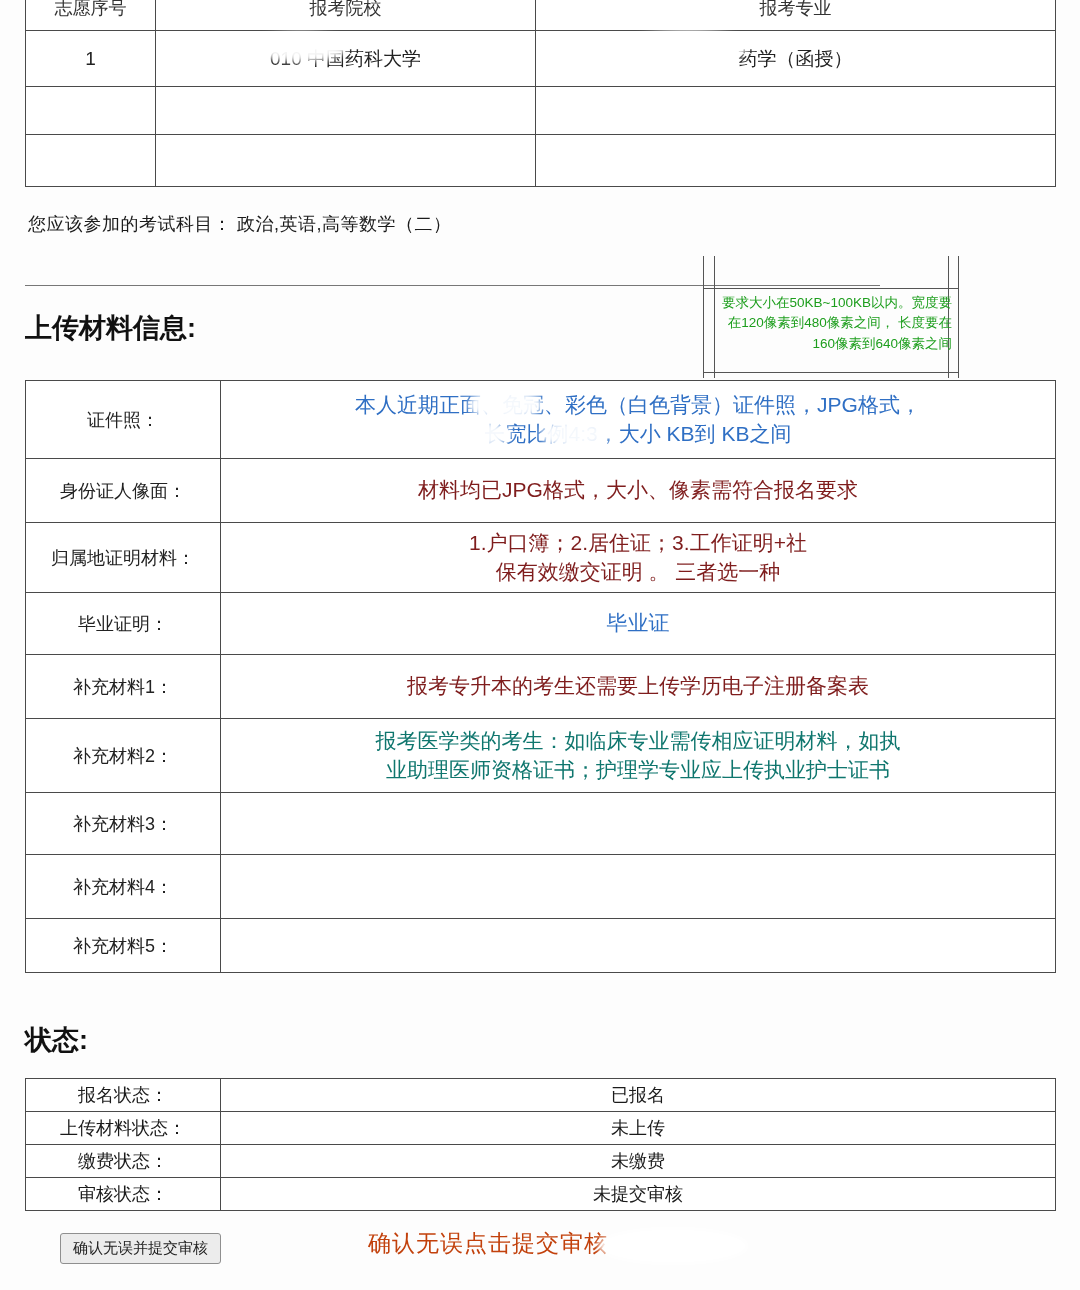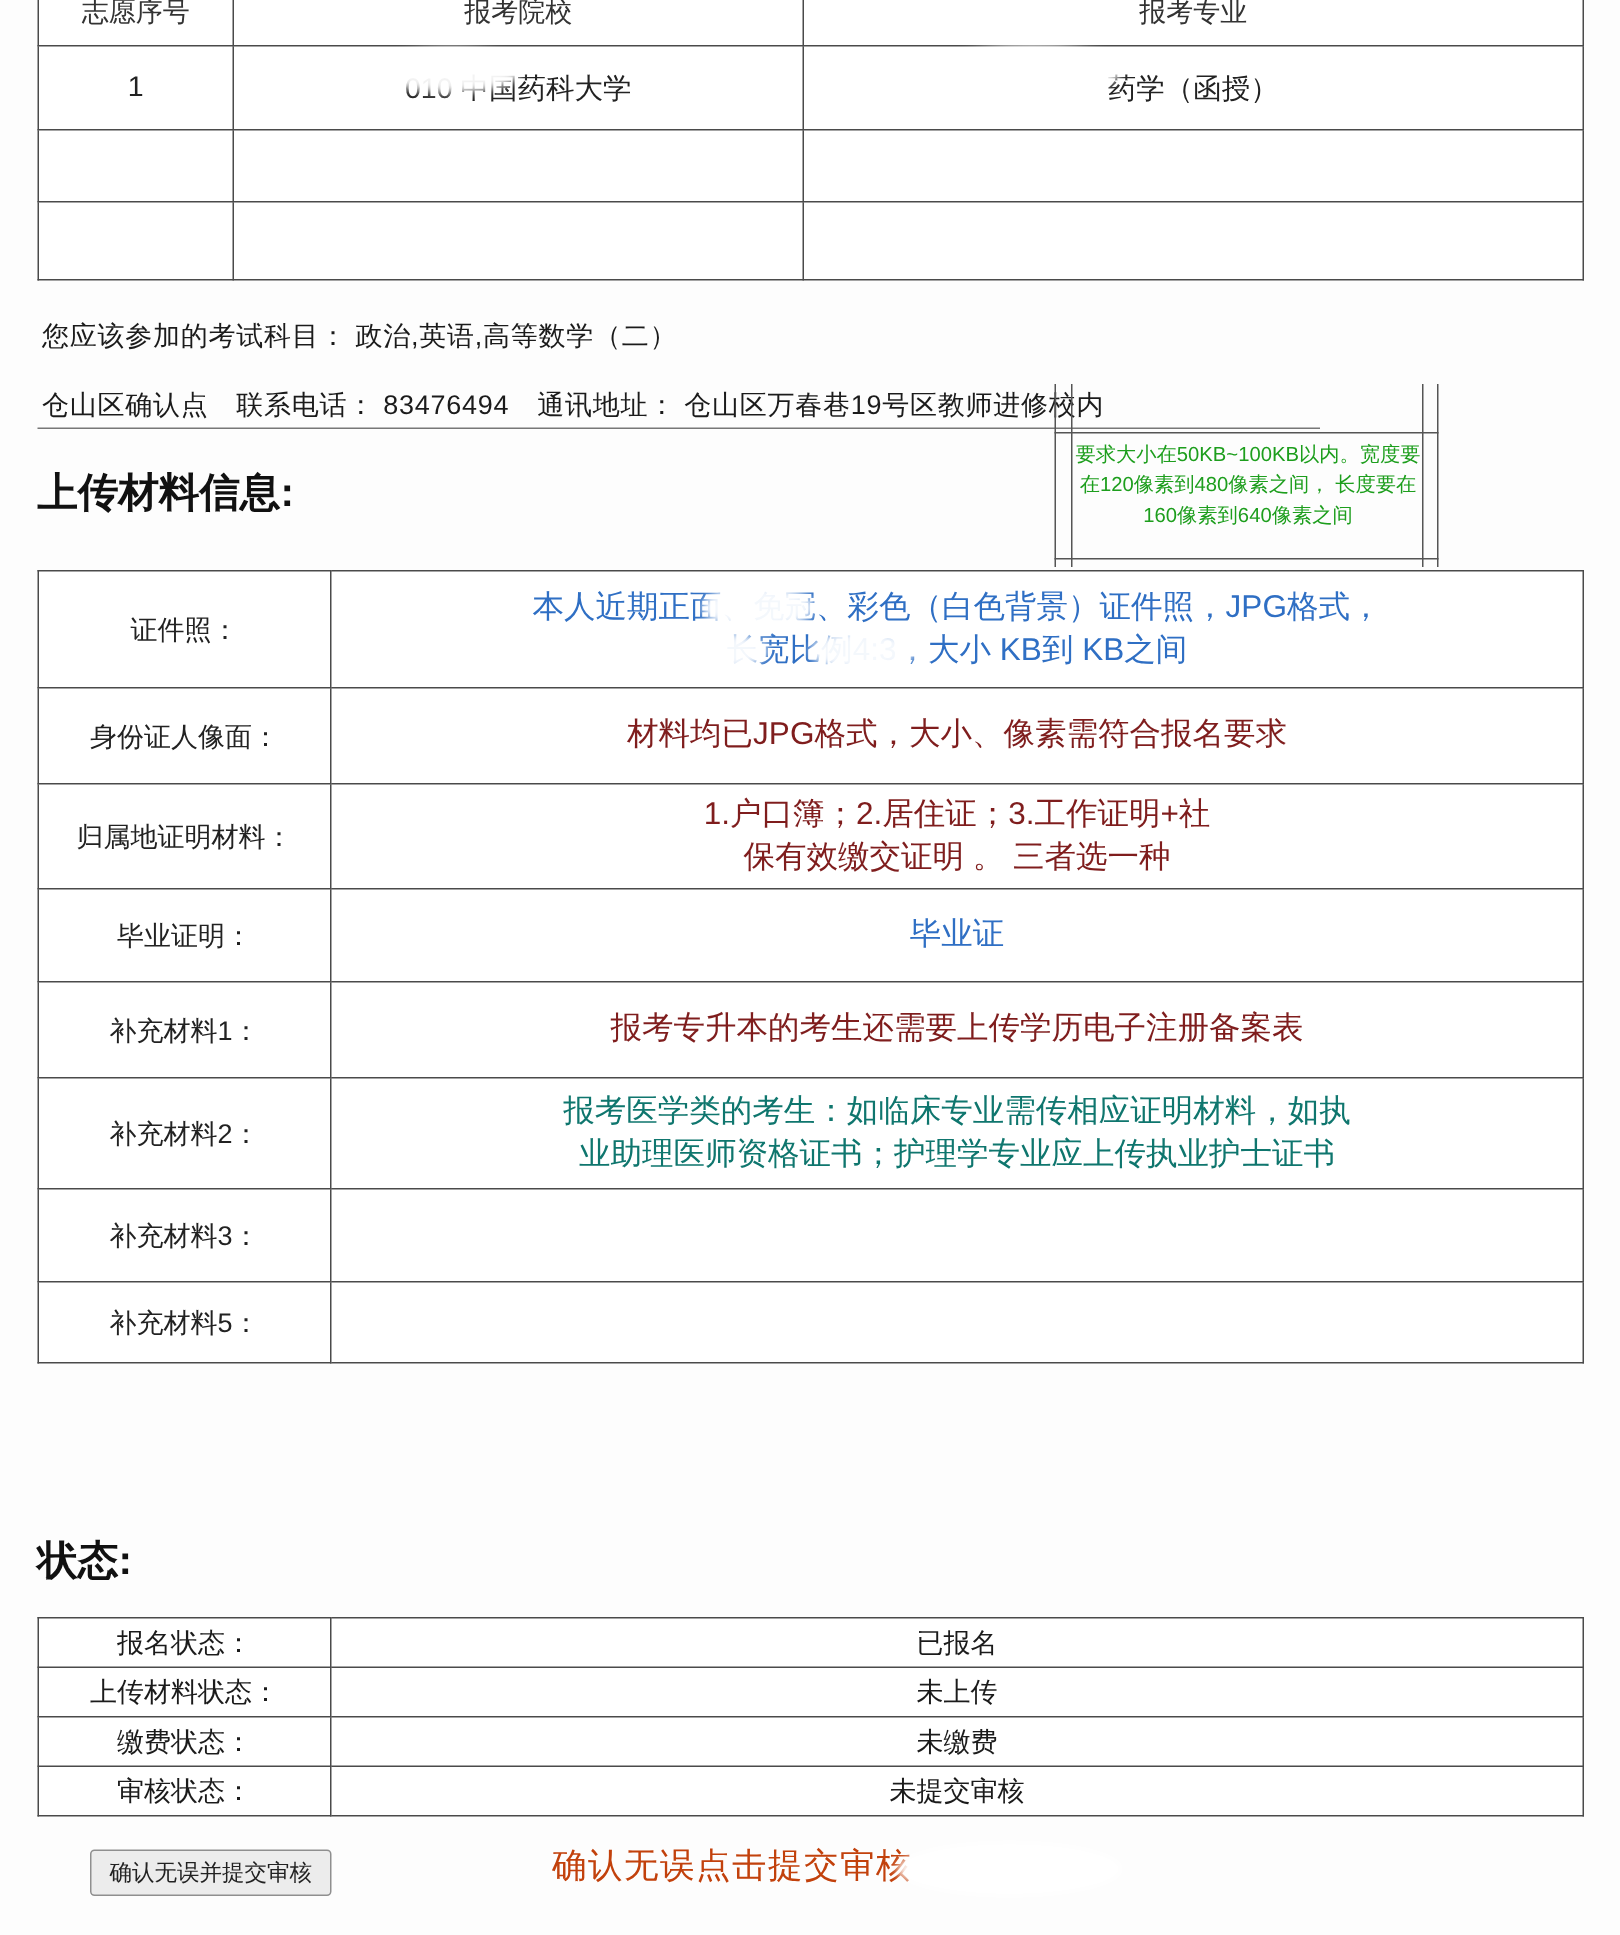--- a/index.html
+++ b/index.html
@@ -35,21 +35,21 @@
 
   .c-blue  { color:#2f6fc4; }
   .c-green { color:#7f1d1d; }
   .c-red   { color:#0f766e; }
 
   
   .anno-vline { position:absolute; top:256px; width:0; height:122px; border-left:1px solid #555; }
   .anno-hline { position:absolute; left:703px; width:256px; height:0; border-top:1px solid #555; }
   .anno-text {
     position:absolute; left:712px; top:293px; width:240px;
-    font-size:13.5px; line-height:1.5; text-align:center;
+    font-size:13.5px; line-height:1.5; text-align:right;
     color:#1d9e1d;
   }
   .underline-rule { position:absolute; left:25px; top:285px; width:855px; height:0; border-top:1px solid #777; }
 
   
   .submit-btn {
     position:absolute; left:60px; top:1233px;
     font-family:"Liberation Sans", sans-serif;
     font-size:15px; color:#222;
     background:#ececec; border:1px solid #8f8f8f; border-radius:3px;
@@ -95,21 +95,20 @@
     </tr>
     <tr style="height:52px">
       <td></td>
       <td></td>
       <td></td>
     </tr>
   </tbody>
     </table>
 
   <div class="textline" style="top:212px">您应该参加的考试科目： 政治,英语,高等数学（二）</div>
-  <div class="textline" style="top:258px">仓山区确认点　联系电话： 83476494　通讯地址： 仓山区万春巷19号区教师进修校内</div>
   <div class="underline-rule"></div>
 
   <div class="section-title" style="top:310px">上传材料信息:</div>
 
   <div class="anno-vline" style="left:703px"></div>
   <div class="anno-vline" style="left:714px"></div>
   <div class="anno-vline" style="left:948px"></div>
   <div class="anno-vline" style="left:958px"></div>
   <div class="anno-hline" style="top:288px"></div>
   <div class="anno-hline" style="top:372px"></div>
@@ -145,20 +144,24 @@
     </tr>
     <tr style="height:74px">
       <td class="lbl">补充材料2：</td>
       <td class="val c-red">报考医学类的考生：如临床专业需传相应证明材料，如执
 业助理医师资格证书；护理学专业应上传执业护士证书</td>
     </tr>
     <tr style="height:62px">
       <td class="lbl">补充材料3：</td>
       <td class="val"></td>
     </tr>
+    <tr style="height:64px">
+      <td class="lbl">补充材料4：</td>
+      <td class="val"></td>
+    </tr>
     <tr style="height:54px">
       <td class="lbl">补充材料5：</td>
       <td class="val"></td>
     </tr>
   </tbody>
     </table>
 
   <div class="section-title" style="top:1022px">状态:</div>
 
   <table class="stable">

